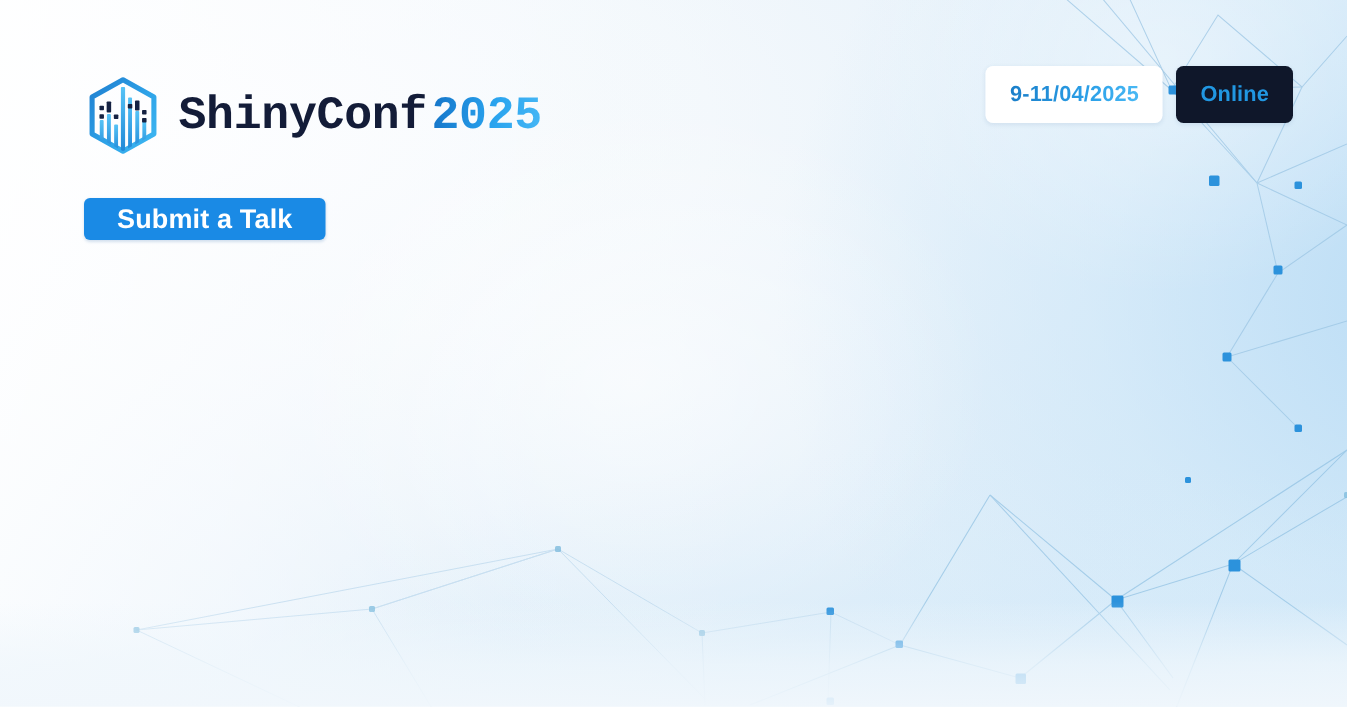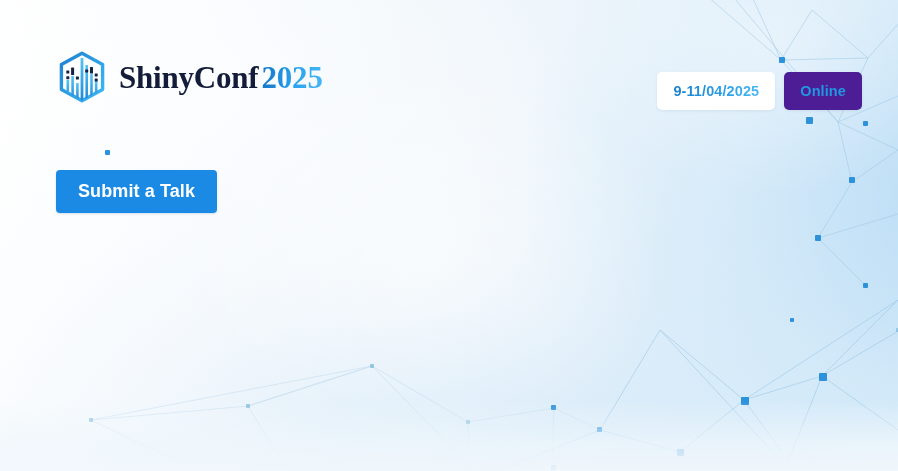--- a/index.html
+++ b/index.html
@@ -69,47 +69,47 @@
   .brand {
     position: absolute;
     left: 56px;
     top: 50px;
     display: flex;
     align-items: center;
     gap: 11px;
   }
   .brand-mark { width: 52px; height: 54px; display: block; flex: none; }
   .brand-text {
-    font-family: Liberation Serif, serif;
+    font-family: Liberation Mono, monospace;
     font-size: 31px;
     font-weight: 700;
     letter-spacing: -0.2px;
     white-space: nowrap;
     line-height: 1;
     color: #131c38;
   }
   .brand-year {
     color: #1a8fe3;
     background: linear-gradient(95deg, #1474c8 0%, #29a3ee 55%, #46b7f5 100%);
     -webkit-background-clip: text;
     background-clip: text;
     -webkit-text-fill-color: transparent;
     margin-left: 3px;
   }
 
   .badges {
     position: absolute;
     right: 36px;
-    top: 72px;
+    top: 44px;
     display: flex;
     gap: 9px;
     align-items: center;
   }
   .badge {
-    background: #4c1d95;
+    background: #0f172a;
     border-radius: 5px;
     display: flex;
     align-items: center;
     justify-content: center;
     padding: 0 16px;
     height: 38px;
     box-shadow: 0 1px 3px rgba(35, 85, 140, 0.10);
     font-size: 14.5px;
     font-weight: 700;
     letter-spacing: 0.1px;
@@ -151,25 +151,24 @@
     font-size: 21.5px;
     line-height: 1.48;
     color: #243352;
     font-weight: 400;
     letter-spacing: -0.05px;
     max-width: 800px;
   }
   .subhead span { display: block; }
 
   .cta {
-    margin-top: 38px;
     display: inline-flex;
     align-items: center;
     justify-content: center;
-    height: 43px;
+    height: 28px;
     padding: 0 22px;
     border: 0;
     border-radius: 4px;
     background: #1a8ae5;
     color: #ffffff;
     font-family: "Liberation Sans", sans-serif;
     font-size: 18px;
     font-weight: 700;
     letter-spacing: 0.1px;
     cursor: pointer;

